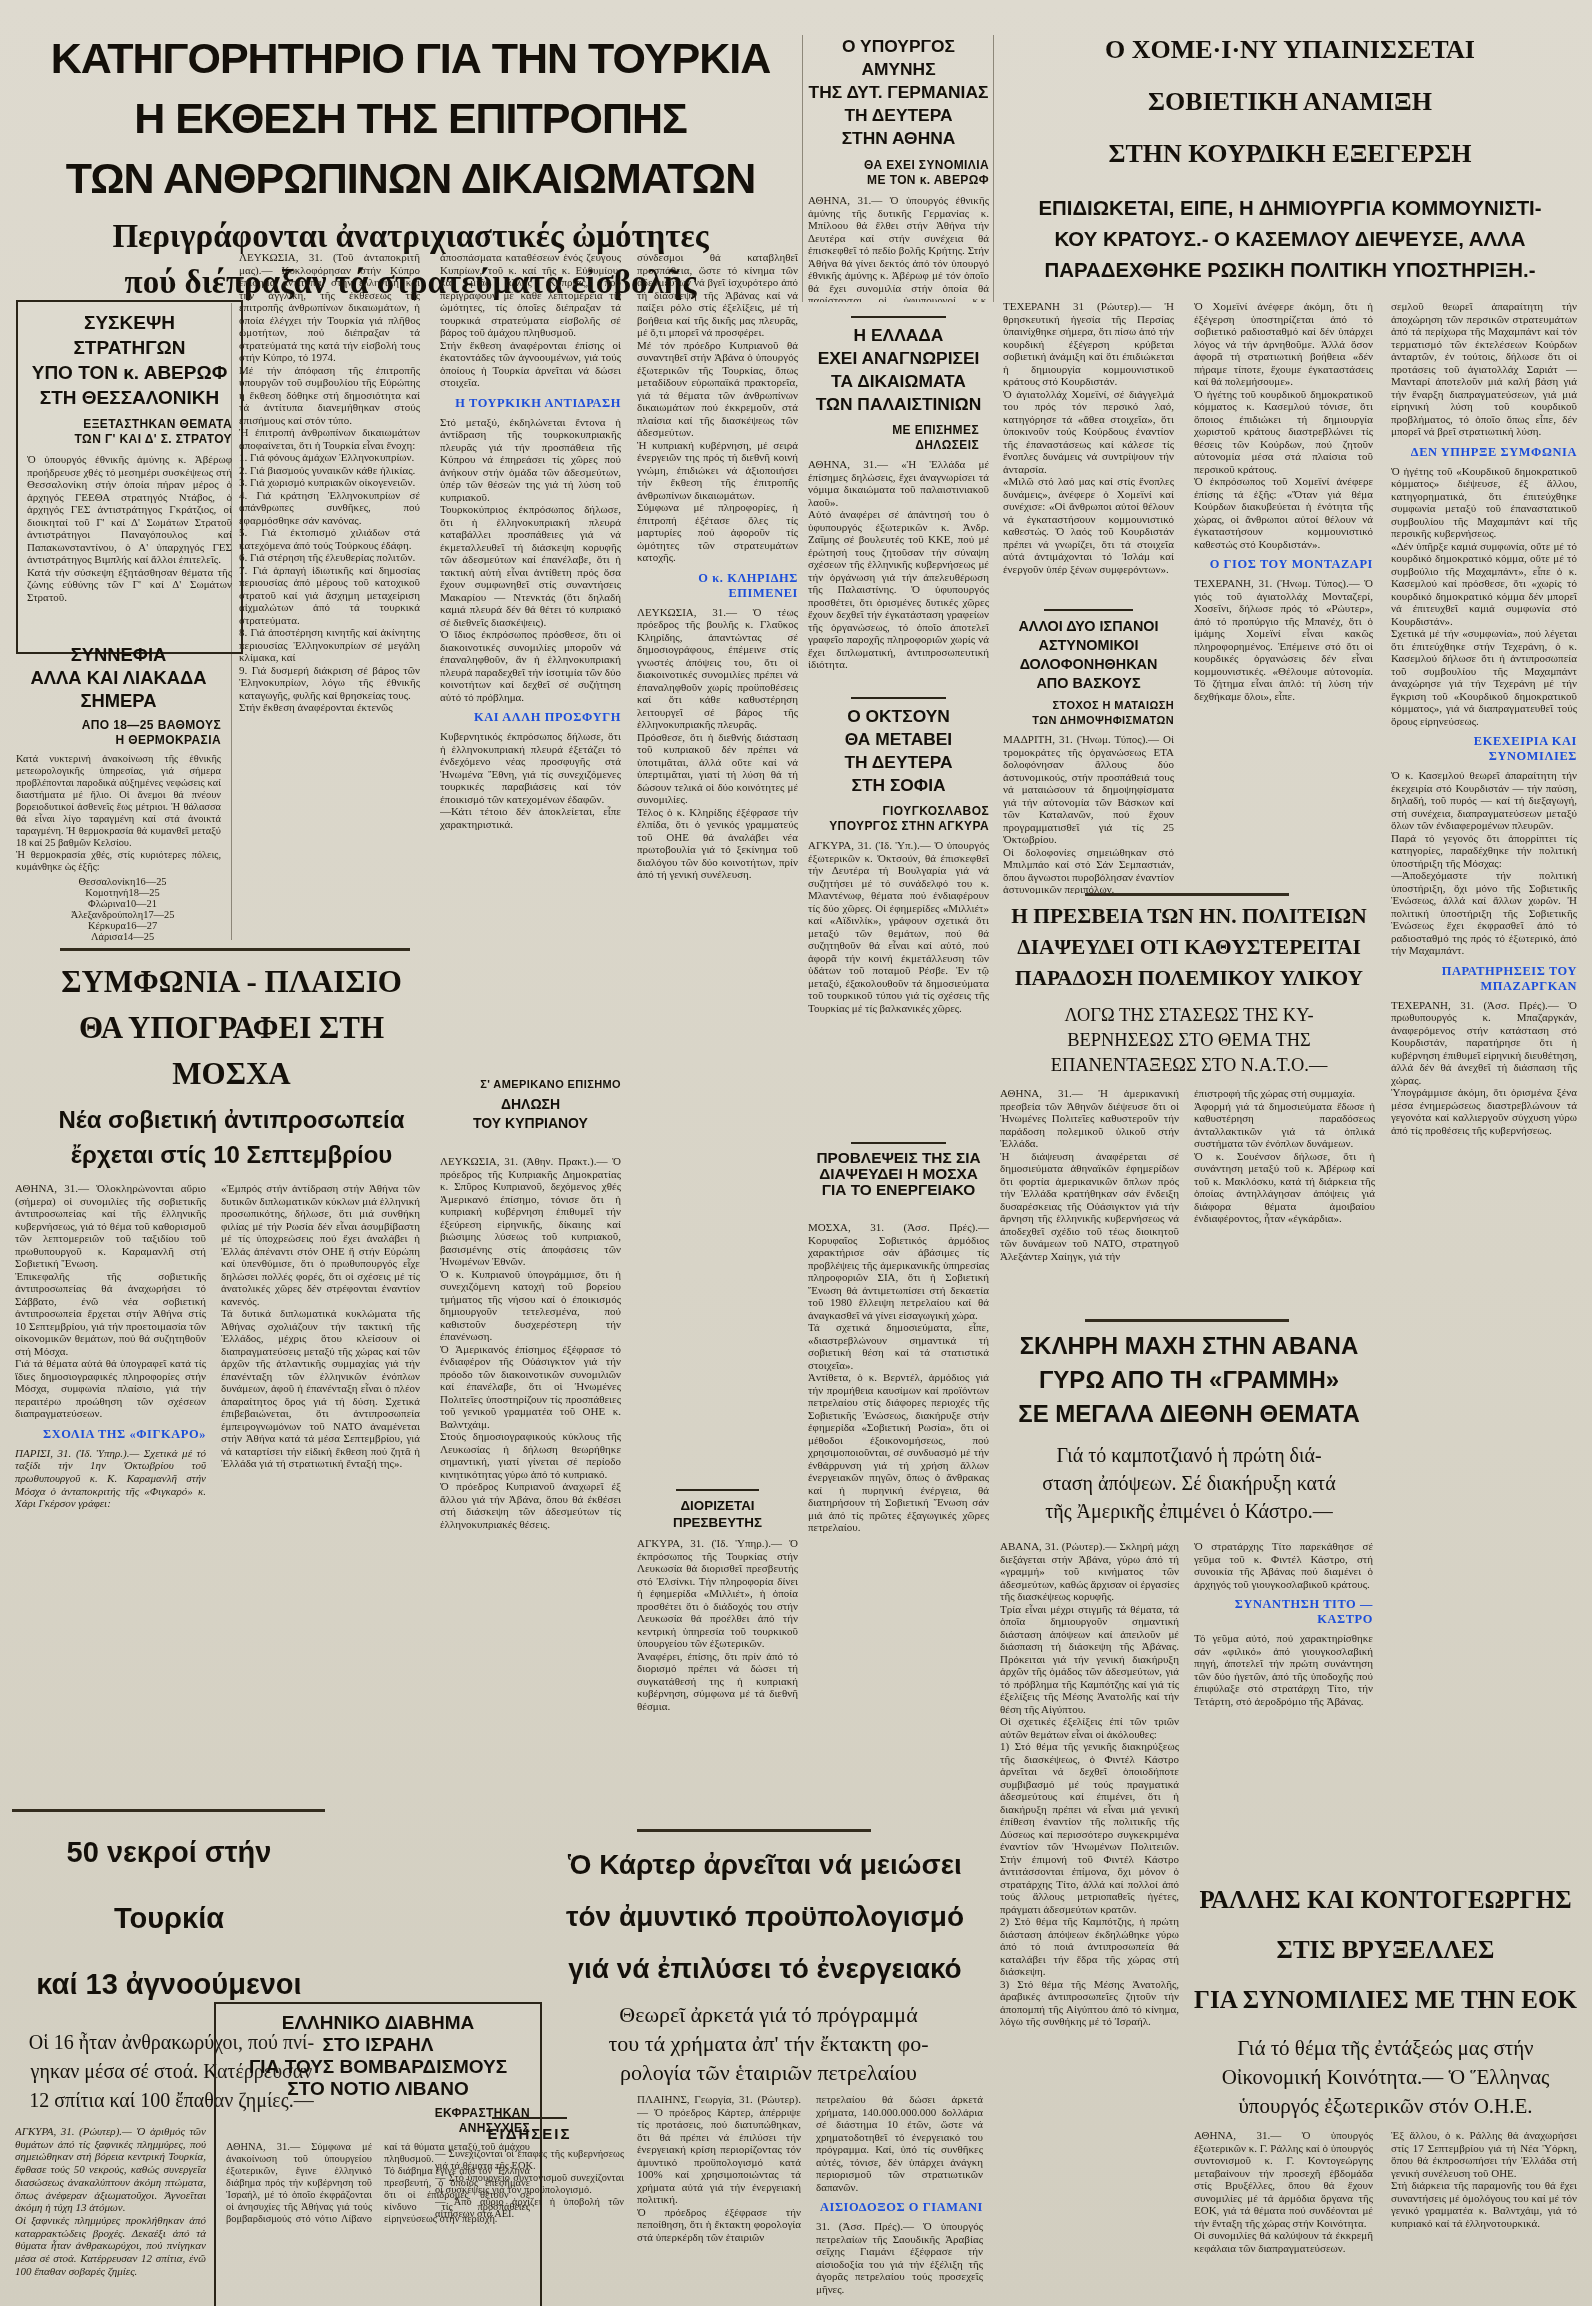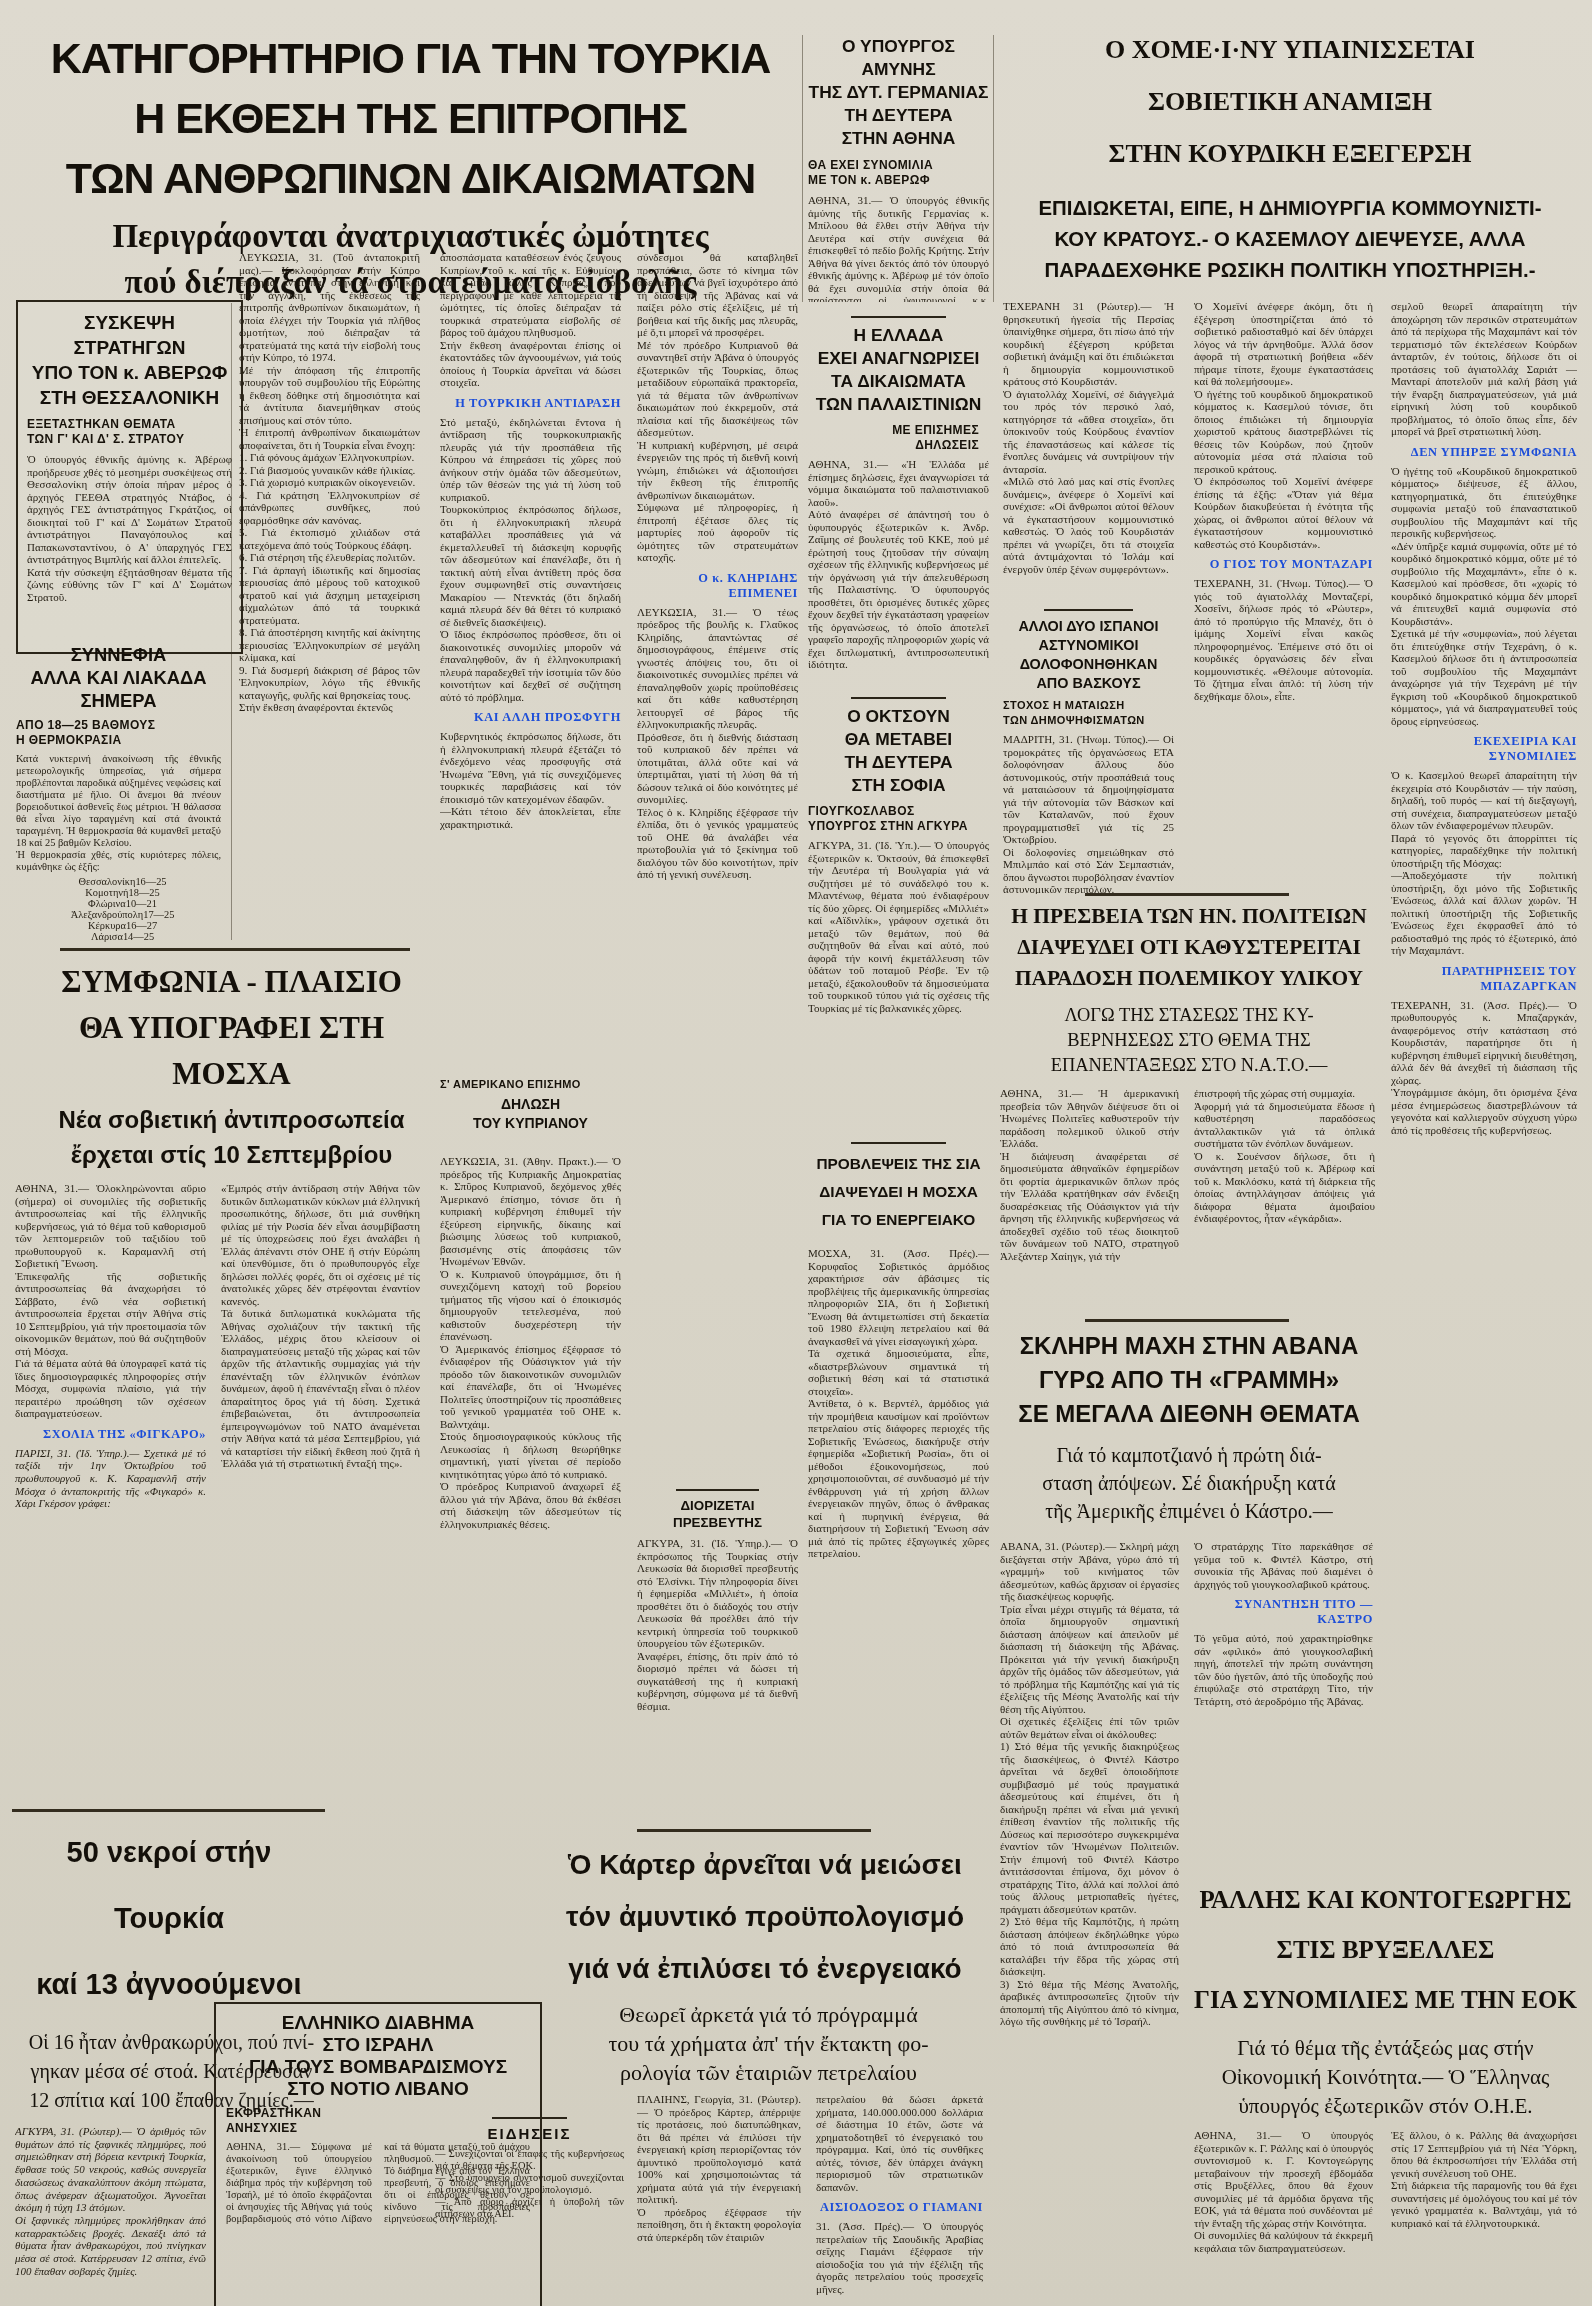--- a/index.html
+++ b/index.html
@@ -5,21 +5,21 @@
   html,body{margin:0;padding:0;}
   body{width:1592px;height:2306px;position:relative;overflow:hidden;
        background:linear-gradient(180deg,#dedacf 0%,#d8d4c7 55%,#d2cec0 100%);
        color:#221c12;font-family:"Liberation Serif",serif;}
   .blk{position:absolute;overflow:hidden;}
   .jt{font:11px/12.5px "Liberation Serif",serif;text-align:justify;white-space:pre-line;color:#241e13;}
   .jt-sm{font:10.4px/12px "Liberation Serif",serif;text-align:justify;white-space:pre-line;color:#241e13;}
   .jt-it{font:italic 11px/12.7px "Liberation Serif",serif;text-align:justify;white-space:pre-line;color:#241e13;}
   .subh{font:bold 12.4px/15px "Liberation Serif",serif;text-align:right;letter-spacing:0.6px;
         margin:7px 0 5px;white-space:pre-line;color:#1d4ed8;}
-  .kick{font:bold 12px/15px "Liberation Sans",sans-serif;text-align:left;letter-spacing:0.4px;
+  .kick{font:bold 12px/15px "Liberation Sans",sans-serif;text-align:right;letter-spacing:0.4px;
         white-space:pre-line;color:#17120a;}
   .h-sans{font-family:"Liberation Sans",sans-serif;font-weight:bold;text-align:center;
           white-space:pre-line;color:#14100a;}
   .h-serif{font-family:"Liberation Serif",serif;font-weight:bold;text-align:center;
            white-space:pre-line;color:#14100a;}
   .bar{height:2px;background:#2a2418;margin:0 auto 6px;width:52%;}
   .rule{position:absolute;background:#332c1e;}
   .vrule{position:absolute;background:#4d4534;opacity:.55;width:1px;}
   .box{border:2px solid #2a2418;background:rgba(255,255,255,0.05);}
   .trow{display:flex;justify-content:center;font:10.4px/11px "Liberation Serif",serif;
@@ -231,21 +231,21 @@
 ΘΑ ΜΕΤΑΒΕΙ
 ΤΗ ΔΕΥΤΕΡΑ
 ΣΤΗ ΣΟΦΙΑ</div>
   <div class="kick" style="margin-bottom:5px;">ΓΙΟΥΓΚΟΣΛΑΒΟΣ
 ΥΠΟΥΡΓΟΣ ΣΤΗΝ ΑΓΚΥΡΑ</div>
   <div class="jt">ΑΓΚΥΡΑ, 31. (Ἰδ. Ὑπ.).— Ὁ ὑπουργός ἐξωτερικῶν κ. Ὀκτσούν, θά ἐπισκεφθεῖ τήν Δευτέρα τή Βουλγαρία γιά νά συζητήσει μέ τό συνάδελφό του κ. Μλαντένωφ, θέματα πού ἐνδιαφέρουν τίς δύο χῶρες. Οἱ ἐφημερίδες «Μιλλιέτ» καί «Αϊδινλίκ», γράφουν σχετικά ὅτι μεταξύ τῶν θεμάτων, πού θά συζητηθοῦν θά εἶναι καί αὐτό, πού ἀφορᾶ τήν κοινή ἐκμετάλλευση τῶν ὑδάτων τοῦ ποταμοῦ Ρέσβε. Ἐν τῷ μεταξύ, ἐξακολουθοῦν τά δημοσιεύματα τοῦ τουρκικοῦ τύπου γιά τίς σχέσεις τῆς Τουρκίας μέ τίς βαλκανικές χῶρες.</div>
 </div>
 
 <div class="blk" style="left:808px;top:1142px;width:181px;height:681px;">
   <div class="bar"></div>
-  <div class="h-sans" style="font-size:15.4px;line-height:28px;margin-bottom:13px;">ΠΡΟΒΛΕΨΕΙΣ ΤΗΣ ΣΙΑ
+  <div class="h-sans" style="font-size:15.4px;line-height:16px;margin-bottom:23px;">ΠΡΟΒΛΕΨΕΙΣ ΤΗΣ ΣΙΑ
 ΔΙΑΨΕΥΔΕΙ Η ΜΟΣΧΑ
 ΓΙΑ ΤΟ ΕΝΕΡΓΕΙΑΚΟ</div>
   <div class="jt">ΜΟΣΧΑ, 31. (Ἀσσ. Πρές).— Κορυφαῖος Σοβιετικός ἁρμόδιος χαρακτήρισε σάν ἀβάσιμες τίς προβλέψεις τῆς ἀμερικανικῆς ὑπηρεσίας πληροφοριῶν ΣΙΑ, ὅτι ἡ Σοβιετική Ἕνωση θά ἀντιμετωπίσει στή δεκαετία τοῦ 1980 ἔλλειψη πετρελαίου καί θά ἀναγκασθεῖ νά γίνει εἰσαγωγική χώρα.
 Τά σχετικά δημοσιεύματα, εἶπε, «διαστρεβλώνουν σημαντικά τή σοβιετική θέση καί τά στατιστικά στοιχεῖα».
 Ἀντίθετα, ὁ κ. Βερντέλ, ἁρμόδιος γιά τήν προμήθεια καυσίμων καί προϊόντων πετρελαίου στίς διάφορες περιοχές τῆς Σοβιετικῆς Ἑνώσεως, διακήρυξε στήν ἐφημερίδα «Σοβιετική Ρωσία», ὅτι οἱ μέθοδοι ἐξοικονομήσεως, πού χρησιμοποιοῦνται, σέ συνδυασμό μέ τήν ἐνθάρρυνση γιά τή χρήση ἄλλων ἐνεργειακῶν πηγῶν, ὅπως ὁ ἄνθρακας καί ἡ πυρηνική ἐνέργεια, θά διατηρήσουν τή Σοβιετική Ἕνωση σάν μιά ἀπό τίς πρῶτες ἐξαγωγικές χῶρες πετρελαίου.</div>
 </div>
 
 <div class="blk jt" style="left:1003px;top:300px;width:171px;height:304px;">ΤΕΧΕΡΑΝΗ 31 (Ρώυτερ).— Ἡ θρησκευτική ἡγεσία τῆς Περσίας ὑπαινίχθηκε σήμερα, ὅτι πίσω ἀπό τήν κουρδική ἐξέγερση κρύβεται σοβιετική ἀνάμιξη καί ὅτι ἐπιδιώκεται ἡ δημιουργία κομμουνιστικοῦ κράτους στό Κουρδιστάν.
 Ὁ ἀγιατολλάχ Χομεϊνί, σέ διάγγελμά του πρός τόν περσικό λαό, κατηγόρησε τά «ἄθεα στοιχεῖα», ὅτι ὑποκινοῦν τούς Κούρδους ἐναντίον τῆς ἐπαναστάσεως καί κάλεσε τίς ἔνοπλες δυνάμεις νά συντρίψουν τήν ἀνταρσία.
 «Μιλῶ στό λαό μας καί στίς ἔνοπλες δυνάμεις», ἀνέφερε ὁ Χομεϊνί καί συνέχισε: «Οἱ ἄνθρωποι αὐτοί θέλουν νά ἐγκαταστήσουν κομμουνιστικό καθεστώς. Ὁ λαός τοῦ Κουρδιστάν πρέπει νά γνωρίζει, ὅτι τά στοιχεῖα αὐτά ἀντιμάχονται τό Ἰσλάμ καί ἐνεργοῦν ὑπέρ ξένων συμφερόντων».</div>

